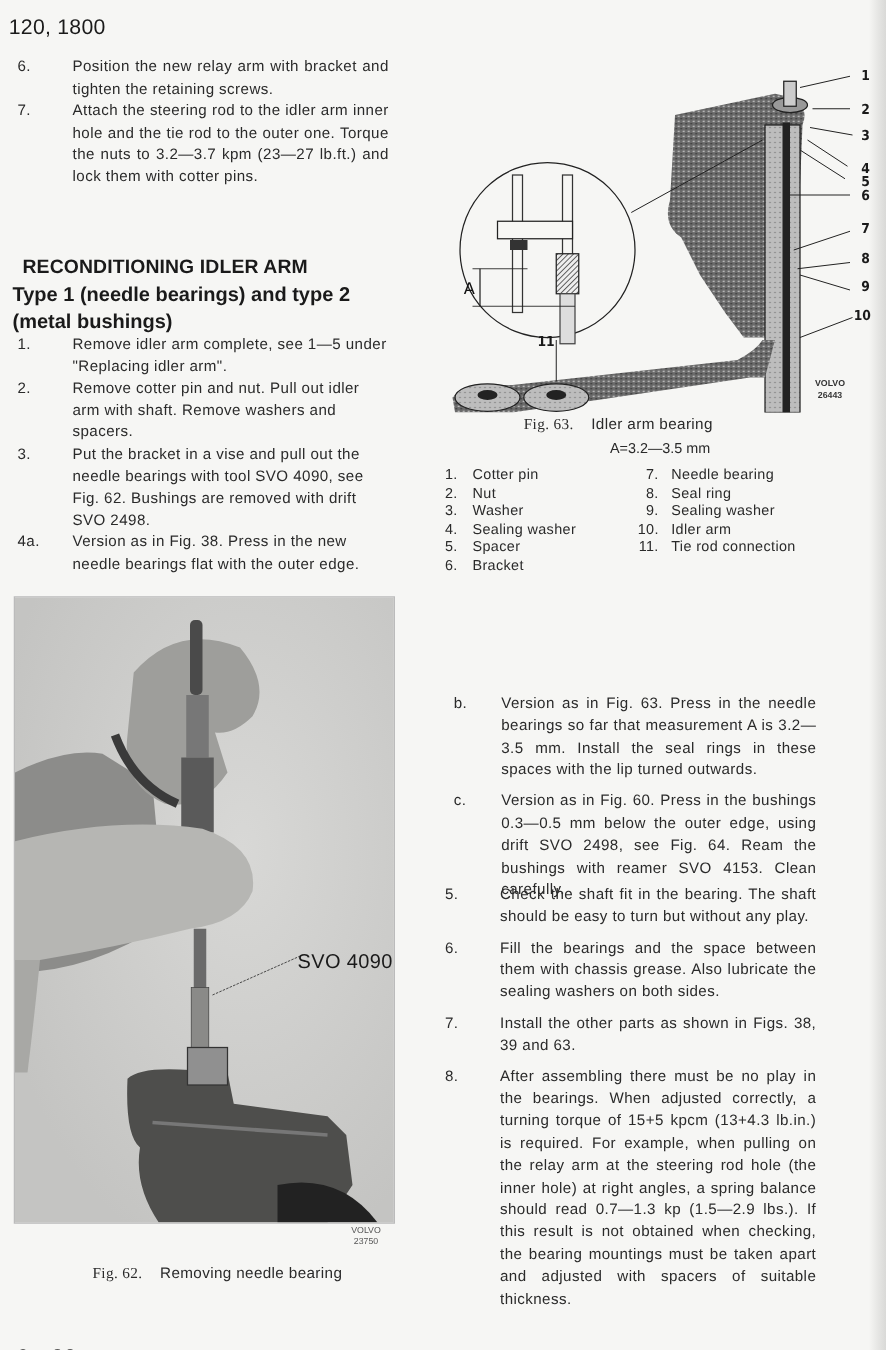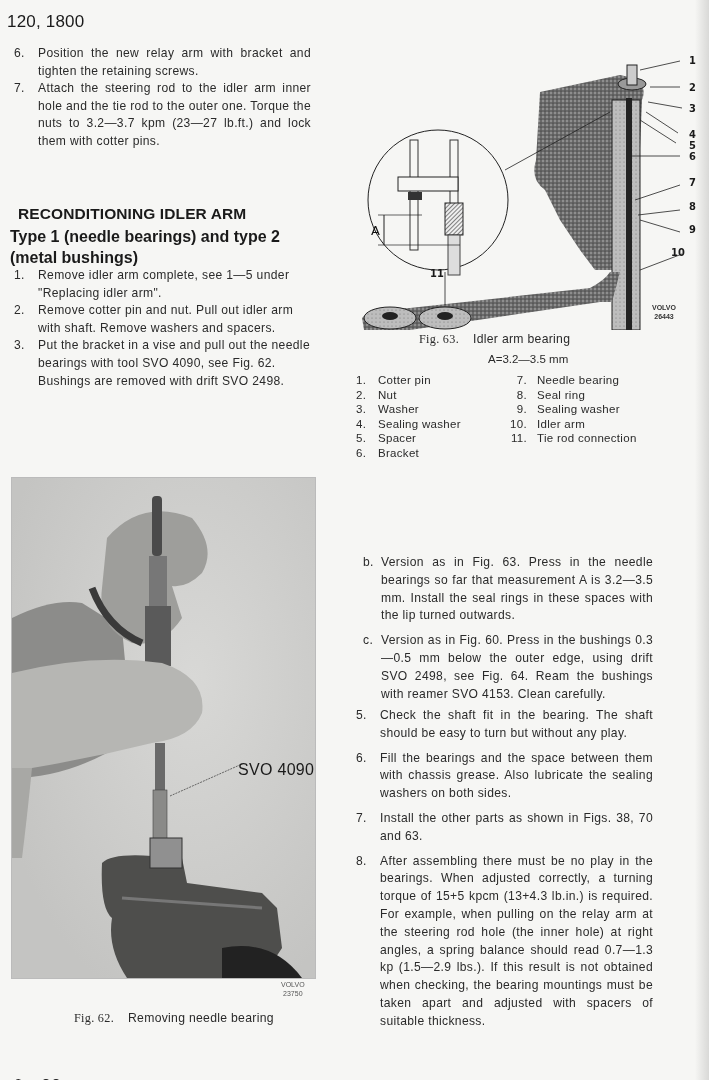--- a/index.html
+++ b/index.html
@@ -11,21 +11,21 @@
   .right-shade {
     position: absolute; top: 0; right: 0; width: 14px; height: 1080px;
     background: linear-gradient(to right, #f6f6f4, #e4e4e2 60%, #d9d9d7);
   }
   .header { position: absolute; left: 7px; top: 12px; font-size: 17px; letter-spacing: 0.2px; }
   .footer { position: absolute; left: 13px; top: 1040px; font-size: 18px; margin-top: 36px; }
 
   .list { position: absolute; margin: 0; padding: 0; list-style: none; font-size: 12.1px; line-height: 17.6px; letter-spacing: 0.35px; color: #2a2a2a; }
   .list li { display: flex; }
   .list .num { flex: 0 0 24px; }
-  .list .txt { flex: 1; }
+  .list .txt { flex: 1; margin-left: 20px; }
   .justify .txt { text-align: justify; }
 
   .h-main { position: absolute; left: 18px; top: 205px; font-size: 15.5px; font-weight: bold; letter-spacing: 0.1px; margin: 0; }
   .h-sub { position: absolute; left: 10px; top: 226px; font-size: 16px; font-weight: bold; line-height: 21px; width: 300px; margin: 0; }
 
   
   .fig63 { position: absolute; left: 350px; top: 40px; width: 350px; height: 290px; }
   .callout-num { position: absolute; font-size: 11px; font-weight: bold; font-family: "DejaVu Sans Condensed","DejaVu Sans",sans-serif; }
   .volvo-tag { position: absolute; font-size: 7px; line-height: 9px; text-align: center; font-weight: bold; color: #333; }
 
@@ -72,20 +72,24 @@
       <span class="num">1.</span>
       <span class="txt">Remove idler arm complete, see 1—5 under "Replacing idler arm".</span>
     </li>
   <li>
       <span class="num">2.</span>
       <span class="txt">Remove cotter pin and nut. Pull out idler arm with shaft. Remove washers and spacers.</span>
     </li>
   <li>
       <span class="num">3.</span>
       <span class="txt">Put the bracket in a vise and pull out the needle bearings with tool SVO 4090, see Fig. 62. Bushings are removed with drift SVO 2498.</span>
+    </li>
+  <li>
+      <span class="num">4a.</span>
+      <span class="txt">Version as in Fig. 38. Press in the new needle bearings flat with the outer edge.</span>
     </li>
 </ul>
 
 <div class="fig63">
   <svg width="350" height="290" viewBox="0 0 350 290">
     <defs>
       <pattern id="stip" width="4" height="4" patternUnits="userSpaceOnUse">
         <rect width="4" height="4" fill="#6a6a6a"></rect>
         <circle cx="1" cy="1" r="0.7" fill="#cfcfcf"></circle>
         <circle cx="3" cy="3" r="0.6" fill="#2a2a2a"></circle>
@@ -142,21 +146,21 @@
   </svg>
   <span class="callout-num" style="left:339px; top:14px;">1</span>
   <span class="callout-num" style="left:339px; top:41px;">2</span>
   <span class="callout-num" style="left:339px; top:62px;">3</span>
   <span class="callout-num" style="left:339px; top:88px;">4</span>
   <span class="callout-num" style="left:339px; top:99px;">5</span>
   <span class="callout-num" style="left:339px; top:110px;">6</span>
   <span class="callout-num" style="left:339px; top:136px;">7</span>
   <span class="callout-num" style="left:339px; top:160px;">8</span>
   <span class="callout-num" style="left:339px; top:183px;">9</span>
-  <span class="callout-num" style="left:321px; top:206px;">10</span>
+  <span class="callout-num" style="left:333px; top:206px;">10</span>
   <span class="callout-num" style="left:80px; top:227px;">11</span>
   <div class="volvo-tag" style="left:302px; top:263px;">
     <div>VOLVO</div>
     <div>26443</div>
   </div>
 </div>
 
 <div class="fig-caption" style="left:419px; top:332px;">
   <span class="fnum">Fig. 63.</span><span>Idler arm bearing</span>
 </div>
@@ -260,21 +264,21 @@
   <li style="margin-bottom:7px;">
       <span class="num">5.</span>
       <span class="txt">Check the shaft fit in the bearing. The shaft should be easy to turn but without any play.</span>
     </li>
   <li style="margin-bottom:7px;">
       <span class="num">6.</span>
       <span class="txt">Fill the bearings and the space between them with chassis grease. Also lubricate the sealing washers on both sides.</span>
     </li>
   <li style="margin-bottom:7px;">
       <span class="num">7.</span>
-      <span class="txt">Install the other parts as shown in Figs. 38, 70 and 63.</span>
+      <span class="txt">Install the other parts as shown in Figs. 38, 39 and 63.</span>
     </li>
   <li>
       <span class="num">8.</span>
       <span class="txt">After assembling there must be no play in the bearings. When adjusted correctly, a turning torque of 15+5 kpcm (13+4.3 lb.in.) is required. For example, when pulling on the relay arm at the steering rod hole (the inner hole) at right angles, a spring balance should read 0.7—1.3 kp (1.5—2.9 lbs.). If this result is not obtained when checking, the bearing mountings must be taken apart and adjusted with spacers of suitable thickness.</span>
     </li>
 </ul>
 
 <div class="footer">6—32</div>
 
 </body></html>

